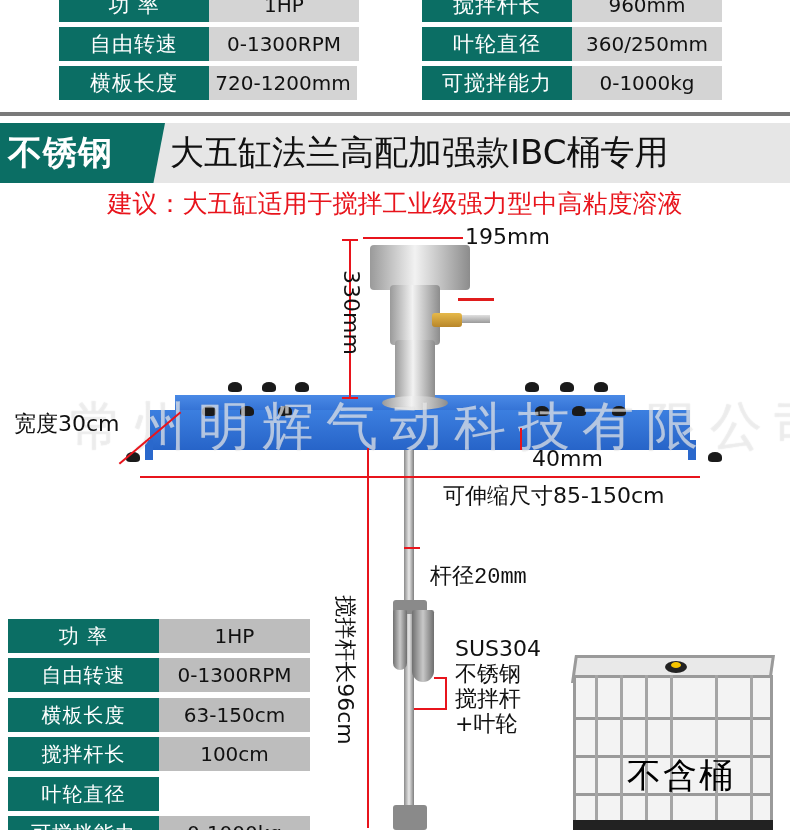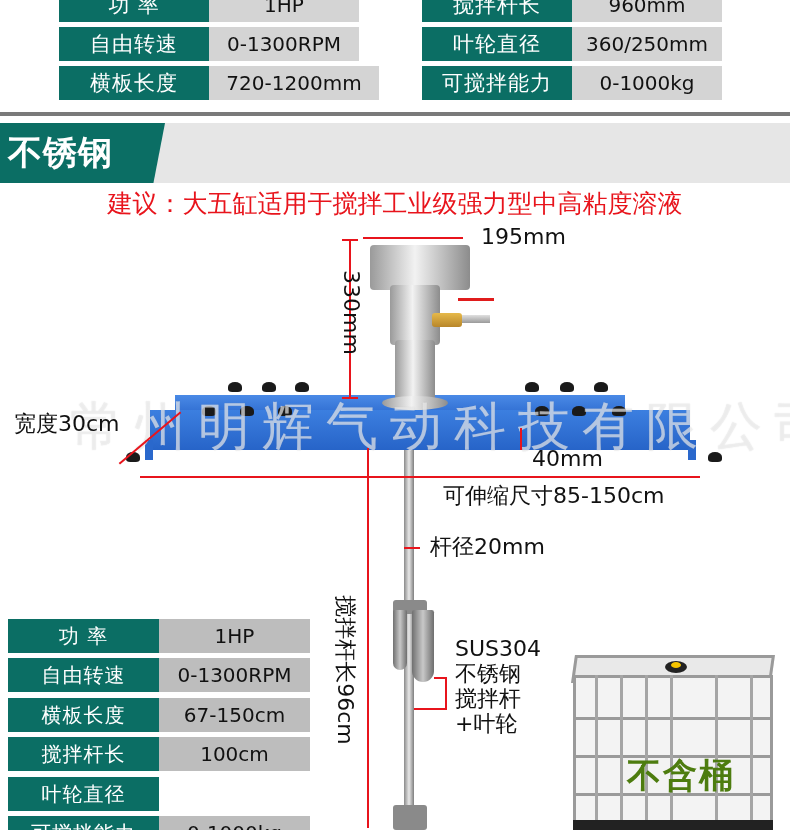--- a/index.html
+++ b/index.html
@@ -35,37 +35,37 @@
   .watermark { position: absolute; left: 70px; top: 392px; font-size: 52px; color: rgba(255,255,255,0.55); letter-spacing: 12px; white-space: nowrap; text-shadow: 0 0 1px rgba(150,150,150,0.4); }
 
   .ibc { position: absolute; left: 565px; top: 655px; width: 215px; height: 175px; }
   .ibc-body { position: absolute; left: 8px; top: 20px; width: 200px; height: 155px; background: #f3f3f3; border: 3px solid #9a9a9a; }
   .ibc-top { position: absolute; left: 8px; top: 0px; width: 200px; height: 28px; background: #e9e9e9; border: 3px solid #9a9a9a; transform: skewX(-8deg); }
   .ibc-bar { position: absolute; left: 8px; width: 200px; height: 3px; background: #9a9a9a; }
   .ibc-vbar { position: absolute; top: 20px; width: 3px; height: 155px; background: #a5a5a5; }
   .ibc-cap { position: absolute; left: 100px; top: 6px; width: 22px; height: 12px; background: #222; border-radius: 50%; }
   .ibc-cap-in { position: absolute; left: 106px; top: 7px; width: 10px; height: 6px; background: #f5c400; border-radius: 50%; }
   .ibc-pallet { position: absolute; left: 8px; top: 165px; width: 200px; height: 12px; background: #222; }
-  .ibc-label { position: absolute; left: 62px; top: 98px; font-size: 34px; color: #4d7c0f; font-weight: bold; letter-spacing: 2px; }
+  .ibc-label { position: absolute; left: 62px; top: 98px; font-size: 34px; color: #000000; font-weight: normal; letter-spacing: 2px; }
 </style>
 </head>
 <body>
 
 <div>
   <div class="spec-row" style="left:59px; top:-12px;">
     <div class="spec-key" style="width:150px;">功 率</div>
     <div class="spec-val" style="width:150px;">1HP</div>
   </div>
   <div class="spec-row" style="left:59px; top:27px;">
     <div class="spec-key" style="width:150px;">自由转速</div>
     <div class="spec-val" style="width:150px;">0-1300RPM</div>
   </div>
   <div class="spec-row" style="left:59px; top:66px;">
     <div class="spec-key" style="width:150px;">横板长度</div>
-    <div class="spec-val" style="width:170px;">720-1200mm</div>
+    <div class="spec-val" style="width:148px;">720-1200mm</div>
   </div>
 </div>
 
 <div>
   <div class="spec-row" style="left:422px; top:-12px;">
     <div class="spec-key" style="width:150px;">搅拌杆长</div>
     <div class="spec-val" style="width:150px;">960mm</div>
   </div>
   <div class="spec-row" style="left:422px; top:27px;">
     <div class="spec-key" style="width:150px;">叶轮直径</div>
@@ -74,20 +74,21 @@
   <div class="spec-row" style="left:422px; top:66px;">
     <div class="spec-key" style="width:150px;">可搅拌能力</div>
     <div class="spec-val" style="width:150px;">0-1000kg</div>
   </div>
 </div>
 
 <div class="divider"></div>
 
 <div class="banner">
   <div class="banner-badge">不锈钢</div>
+  <div class="banner-title">大五缸法兰高配加强款IBC桶专用</div>
 </div>
 
 <div class="advice">建议：大五缸适用于搅拌工业级强力型中高粘度溶液</div>
 
 <div>
 
   <div class="crossbar-top"></div>
   <div class="crossbar"></div>
   <div class="clamp" style="left:145px; top:440px;"></div>
   <div class="clamp" style="left:688px; top:440px;"></div>
@@ -117,39 +118,39 @@
   <div class="shaft"></div>
   <div class="abs" style="left:393px; top:600px; width:34px; height:14px; background:#8a8a8a; border-radius:3px;"></div>
   <div class="blade" style="left:393px; top:610px; width:14px; height:60px;"></div>
   <div class="blade" style="left:412px; top:610px; width:22px; height:72px;"></div>
   <div class="abs" style="left:393px; top:805px; width:34px; height:25px; background:#8a8a8a; border-radius:3px;"></div>
 
   <div class="watermark">常州明辉气动科技有限公司</div>
 </div>
 
 <div class="red-line" style="left:363px; top:237px; width:100px; height:2px;"></div>
-<div class="dim-text" style="left:481px; top:224px;text-align:right;">195mm</div>
+<div class="dim-text" style="left:465px; top:224px;text-align:right;">195mm</div>
 
 <div class="red-line" style="left:349px; top:239px; width:2px; height:160px;"></div>
 <div class="red-line" style="left:342px; top:239px; width:16px; height:2px;"></div>
 <div class="red-line" style="left:342px; top:397px; width:16px; height:2px;"></div>
 <div class="dim-text" style="left:296px; top:300px; transform: rotate(90deg); transform-origin: center; width:110px; text-align:center;">330mm</div>
 
 <div class="dim-text" style="left:14px; top:409px;">宽度30cm</div>
 <div class="red-line" style="left:110px; top:437px; width:80px; height:2px; transform: rotate(-40deg);"></div>
 
 <div class="red-line" style="left:520px; top:428px; width:2px; height:22px;"></div>
 <div class="dim-text" style="left:532px; top:446px;">40mm</div>
 
 <div class="red-line" style="left:140px; top:476px; width:560px; height:2px;"></div>
 <div class="red-line" style="left:367px; top:448px; width:2px; height:380px;"></div>
 <div class="dim-text" style="left:443px; top:481px;">可伸缩尺寸85-150cm</div>
 
 <div class="red-line" style="left:404px; top:547px; width:16px; height:2px;"></div>
-<div class="dim-text" style="left:430px; top:532px;">杆径20mm</div>
+<div class="dim-text" style="left:430px; top:561px;font-family:Liberation Mono, monospace;">杆径20mm</div>
 
 <div class="dim-text" style="left:240px; top:655px; transform: rotate(90deg); width:210px; text-align:center;">搅拌杆长96cm</div>
 
 <div class="red-line" style="left:434px; top:677px; width:12px; height:2px;"></div>
 <div class="red-line" style="left:445px; top:677px; width:2px; height:32px;"></div>
 <div class="red-line" style="left:414px; top:708px; width:33px; height:2px;"></div>
 
 <div class="abs" style="left:455px; top:636px; font-size:22px; line-height:25px; color:#111;">
   <div>SUS304</div>
   <div>不锈钢</div>
@@ -179,21 +180,21 @@
   <div class="spec-row bottom" style="left:8px; top:619px;">
     <div class="spec-key" style="width:151px;">功 率</div>
     <div class="spec-val" style="width:151px;">1HP</div>
   </div>
   <div class="spec-row bottom" style="left:8px; top:658px;">
     <div class="spec-key" style="width:151px;">自由转速</div>
     <div class="spec-val" style="width:151px;">0-1300RPM</div>
   </div>
   <div class="spec-row bottom" style="left:8px; top:698px;">
     <div class="spec-key" style="width:151px;">横板长度</div>
-    <div class="spec-val" style="width:151px;">67-150cm</div>
+    <div class="spec-val" style="width:151px;">63-150cm</div>
   </div>
   <div class="spec-row bottom" style="left:8px; top:737px;">
     <div class="spec-key" style="width:151px;">搅拌杆长</div>
     <div class="spec-val" style="width:151px;">100cm</div>
   </div>
   <div class="spec-row bottom" style="left:8px; top:777px;">
     <div class="spec-key" style="width:151px;">叶轮直径</div>
   </div>
   <div class="spec-row bottom" style="left:8px; top:816px;">
     <div class="spec-key" style="width:151px;">可搅拌能力</div>

